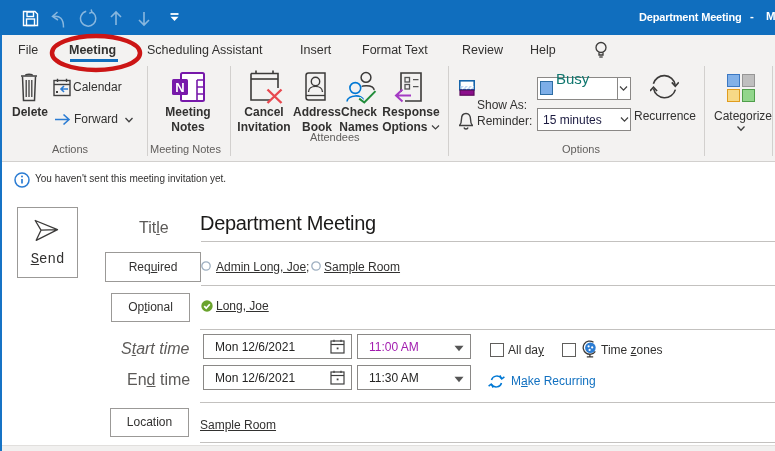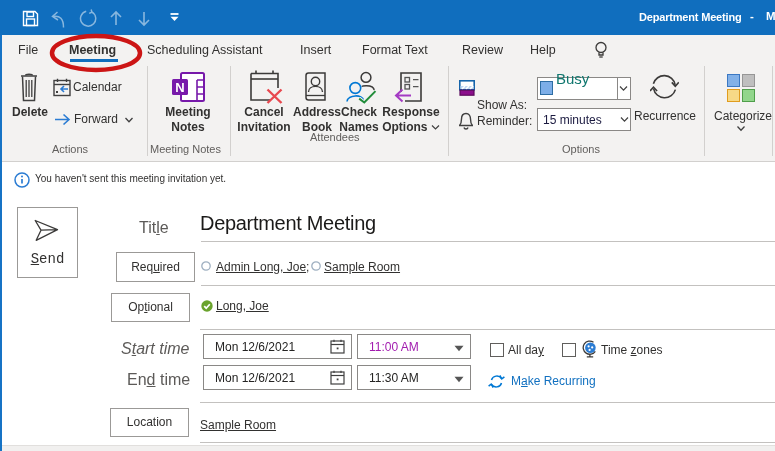--- a/index.html
+++ b/index.html
@@ -222,21 +222,21 @@
   <div class="fieldbtn" style="left:17px;top:207px;width:61px;height:71px;"></div>
   <svg class="abs" style="left:34px;top:219px" width="25" height="23" viewBox="0 0 25 23">
     <path d="M1.2 1.5 L23.5 10.7 L2.2 21.3 L7 11.2 Z M7 11.2 L23.5 10.7" fill="none" stroke="#3b3a39" stroke-width="1.3" stroke-linejoin="round"></path>
   </svg>
   <div class="abs" style="left:17px;top:251px;width:61px;text-align:center;font-size:14px;color:#323130;font-family:Liberation Mono, monospace;"><u>S</u>end</div>
 
   <div class="formlabel" style="left:139px;top:219px;">Tit<u>l</u>e</div>
   <div class="abs" style="left:200px;top:212px;font-size:20px;color:#1b1a19;letter-spacing:-0.3px;">Department Meeting</div>
   <div class="hline" style="left:201px;top:241px;width:574px;"></div>
 
-  <div class="fieldbtn" style="left:116px;top:252px;width:79px;height:30px;line-height:28px;">Req<u>u</u>ired</div>
+  <div class="fieldbtn" style="left:105px;top:252px;width:96px;height:30px;line-height:28px;">Req<u>u</u>ired</div>
   <svg class="abs" style="left:201px;top:261px" width="10" height="10" viewBox="0 0 10 10">
     <circle cx="5" cy="5" r="4.2" fill="none" stroke="#9fb0c1" stroke-width="1.3"></circle>
   </svg>
   <div class="abs linktext" style="left:216px;top:260px;">Admin Long, Joe</div>
   <div class="abs" style="left:306px;top:260px;font-size:12px;color:#323130;">;</div>
   <svg class="abs" style="left:311px;top:261px" width="10" height="10" viewBox="0 0 10 10">
     <circle cx="5" cy="5" r="4.2" fill="none" stroke="#9fb0c1" stroke-width="1.3"></circle>
   </svg>
   <div class="abs linktext" style="left:324px;top:260px;">Sample Room</div>
   <div class="hline" style="left:201px;top:285px;width:574px;"></div>

